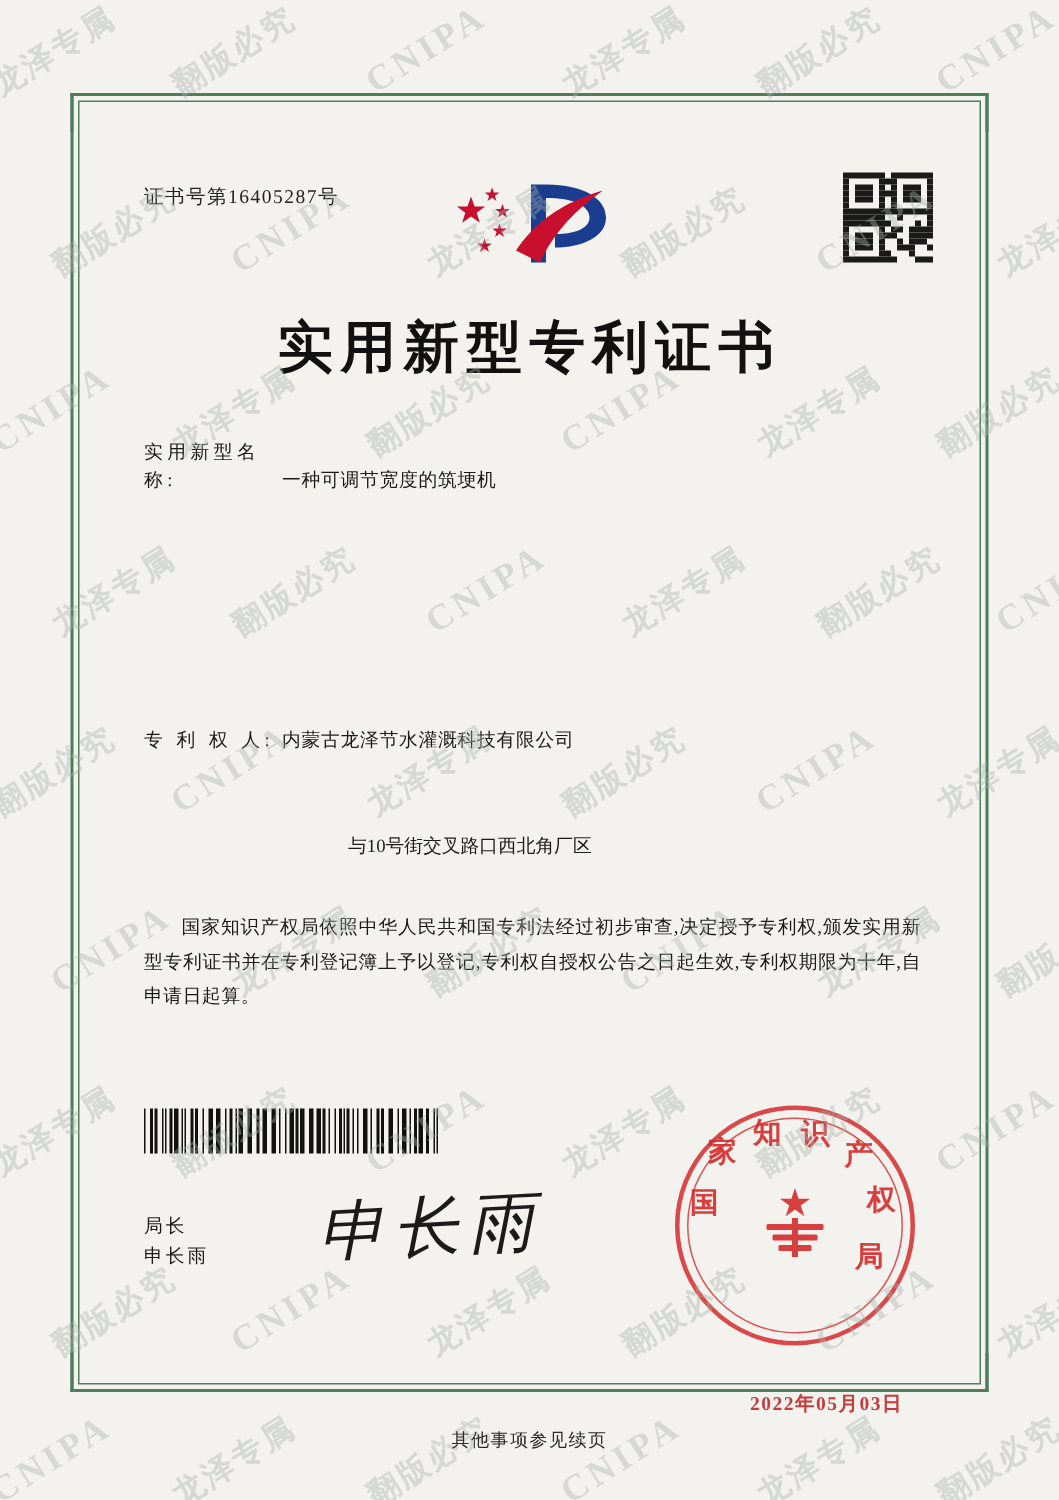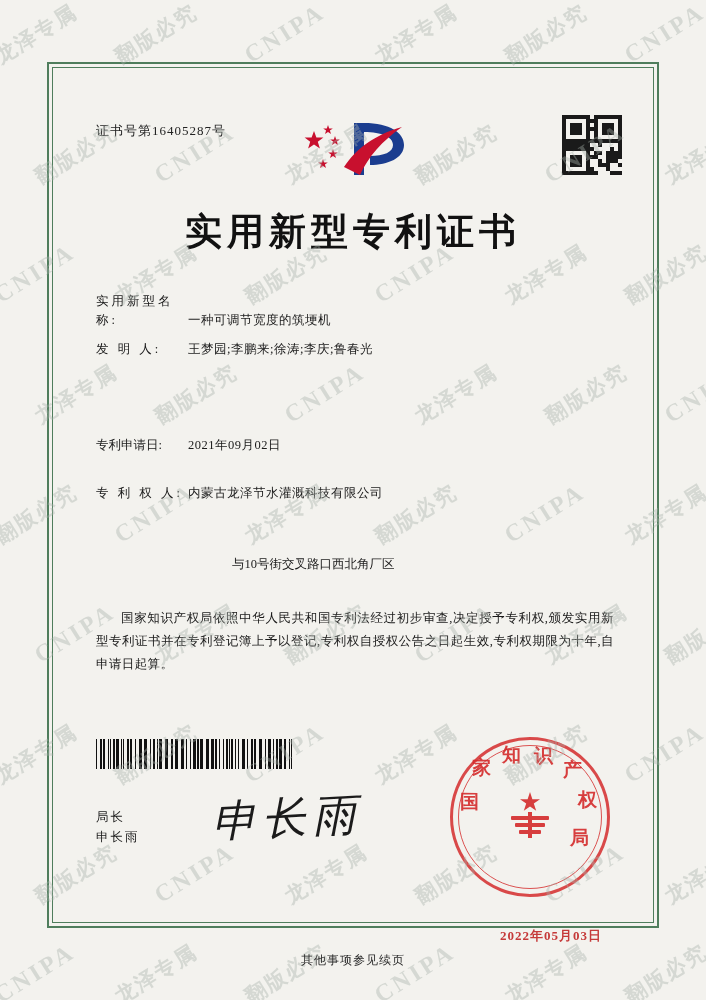--- a/index.html
+++ b/index.html
@@ -449,26 +449,20 @@
         <path d="M86 8 C112 8 126 18 126 30 C126 43 110 50 92 50 L92 41 C106 41 115 37 115 30 C115 22 104 17 86 17 Z" fill="#1b3d8f"></path>
         <path d="M66 52 C78 34 96 20 124 12 C104 26 90 42 82 60 Z" fill="#c8102e"></path>
       </svg>
     </div>
 
     <div id="title">实用新型专利证书</div>
 
     <div class="field" style="top:225px;">
       <span class="lab">实用新型名称:</span><span class="val">一种可调节宽度的筑埂机</span>
     </div>
-    <div class="field" style="top:273px;">
-      <span class="lab">发  明  人:</span><span class="val">王梦园;李鹏来;徐涛;李庆;鲁春光</span>
-    </div>
-    <div class="field" style="top:369px;">
-      <span class="lab-wide">专利申请日:</span><span class="val">2021年09月02日</span>
-    </div>
     <div class="field" style="top:417px;">
       <span class="lab">专 利 权 人:</span><span class="val">内蒙古龙泽节水灌溉科技有限公司</span>
     </div>
     <div id="addr-line2" style="top:489px;">与10号街交叉路口西北角厂区</div>
 
 
     <div class="para" style="top:540px;">国家知识产权局依照中华人民共和国专利法经过初步审查,决定授予专利权,颁发实用新型专利证书并在专利登记簿上予以登记,专利权自授权公告之日起生效,专利权期限为十年,自申请日起算。</div>
 
     <div id="barcode">
         <span style="left: 0px; width: 1px;"></span>

